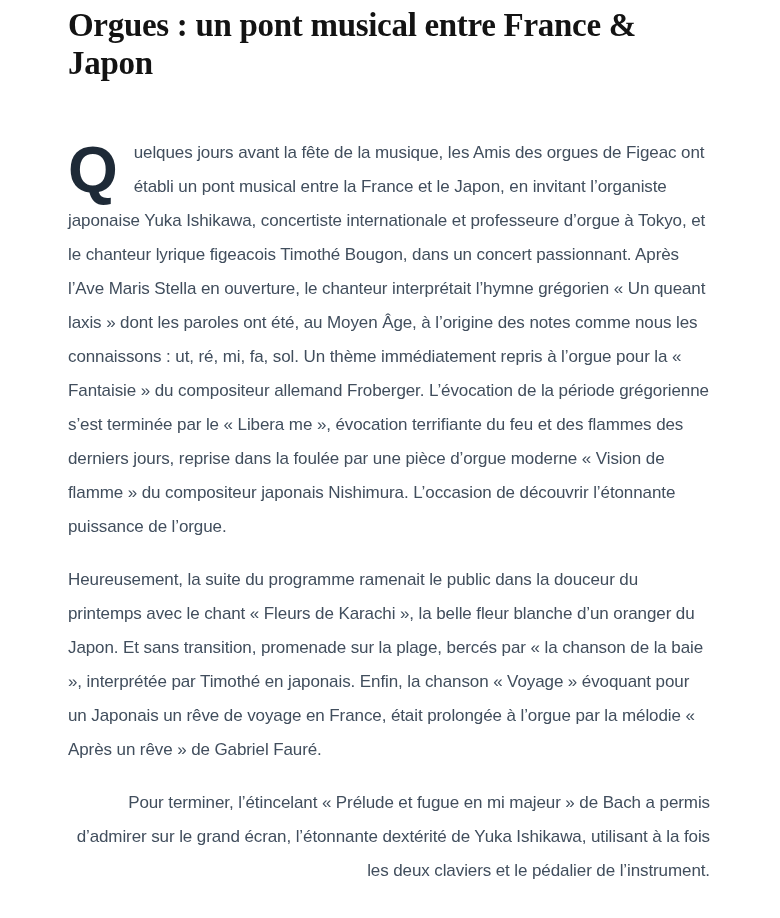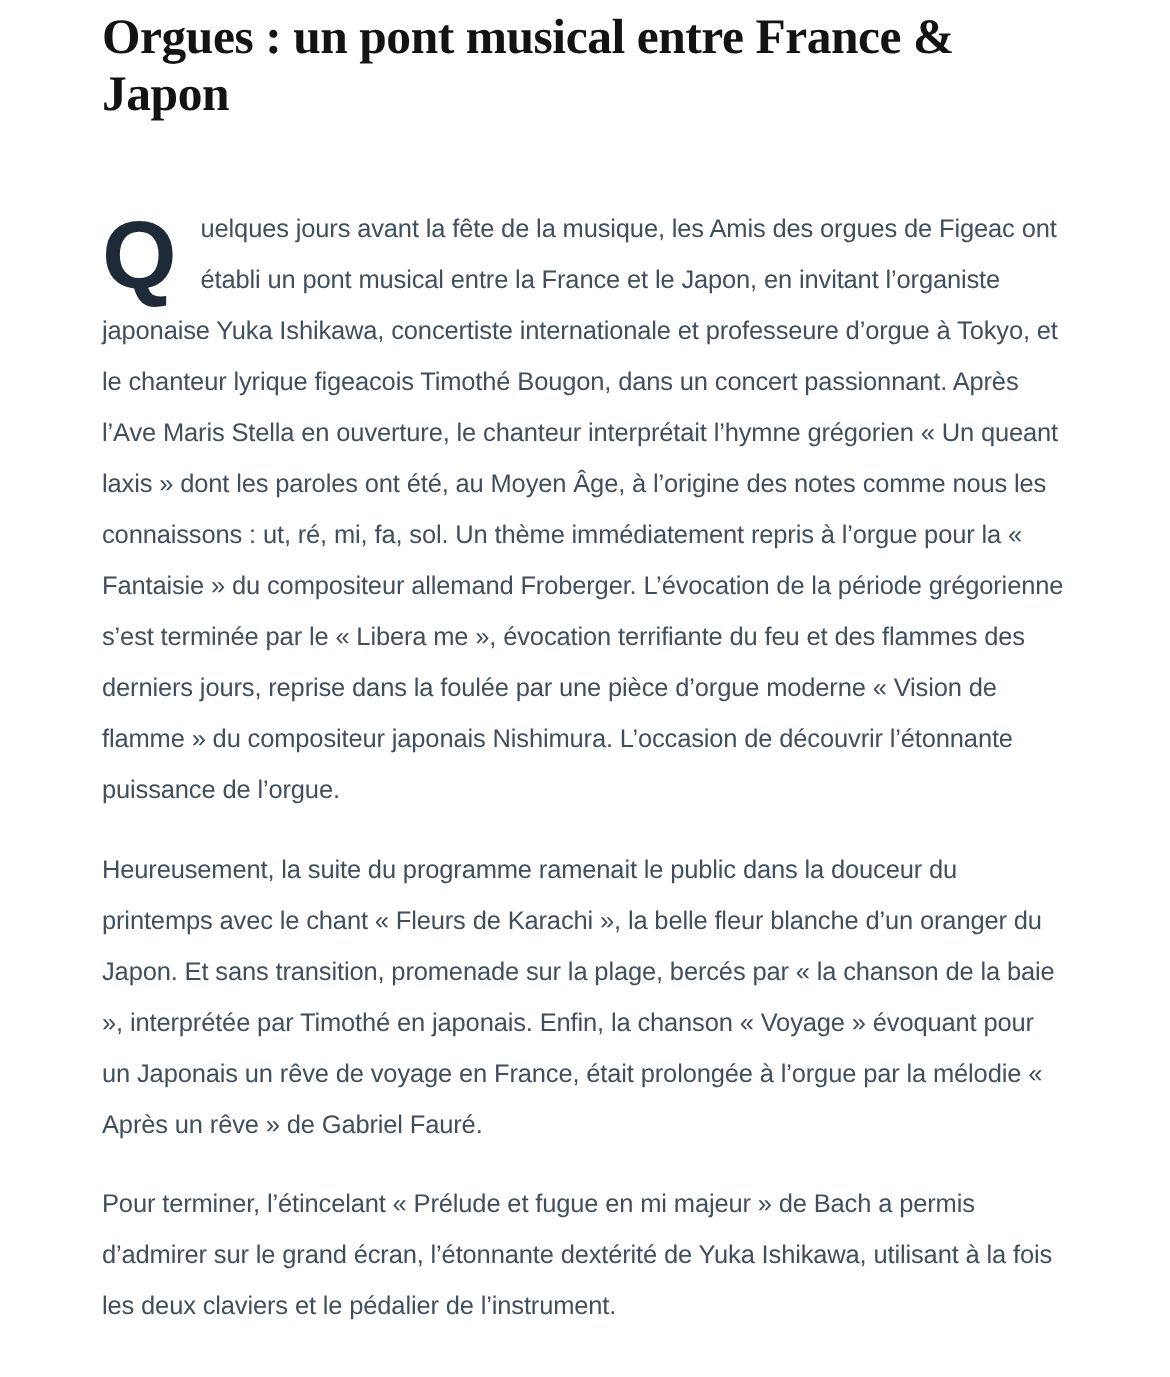--- a/index.html
+++ b/index.html
@@ -33,20 +33,21 @@
   .article-body p {
     font-size: 17px;
     line-height: 34px;
     letter-spacing: -0.1px;
     color: #414e5d;
     margin: 0 0 19px 0;
     max-width: 644px;
   }
   .article-body p:last-child {
     margin-bottom: 0;
+    text-align: right;
   }
   .dropcap {
     float: left;
     font-family: "Liberation Sans", sans-serif;
     font-weight: 700;
     font-size: 64px;
     line-height: 54px;
     color: #1e2a37;
     padding: 7px 16px 7px 0;
   }

